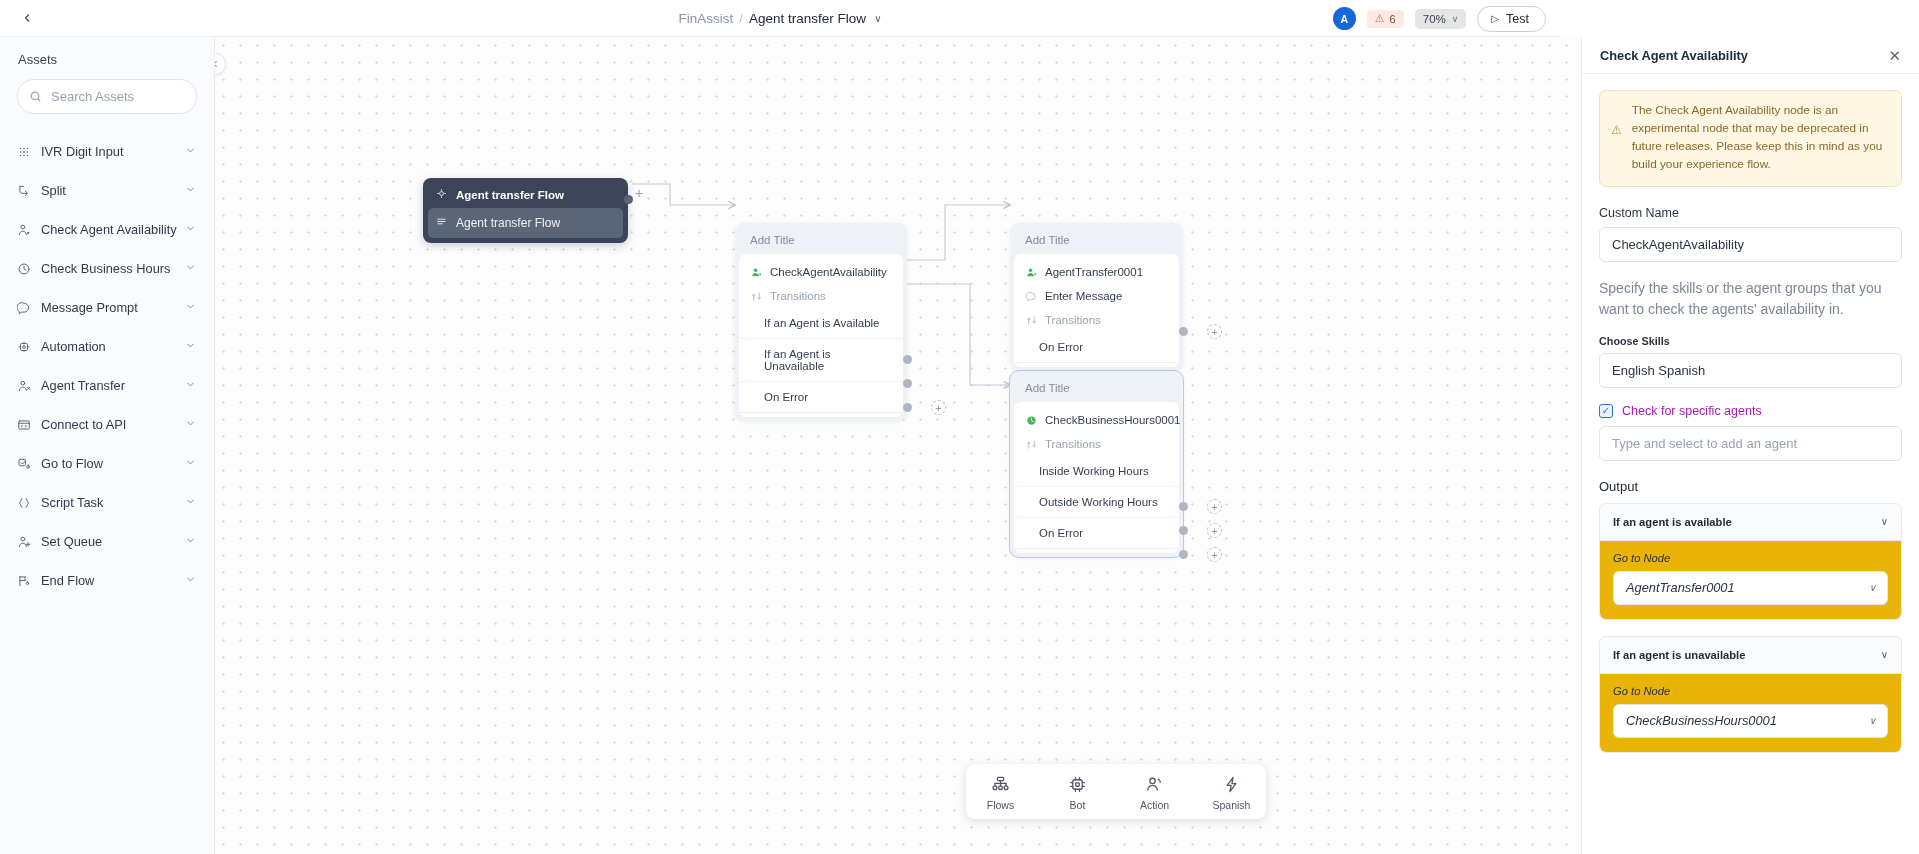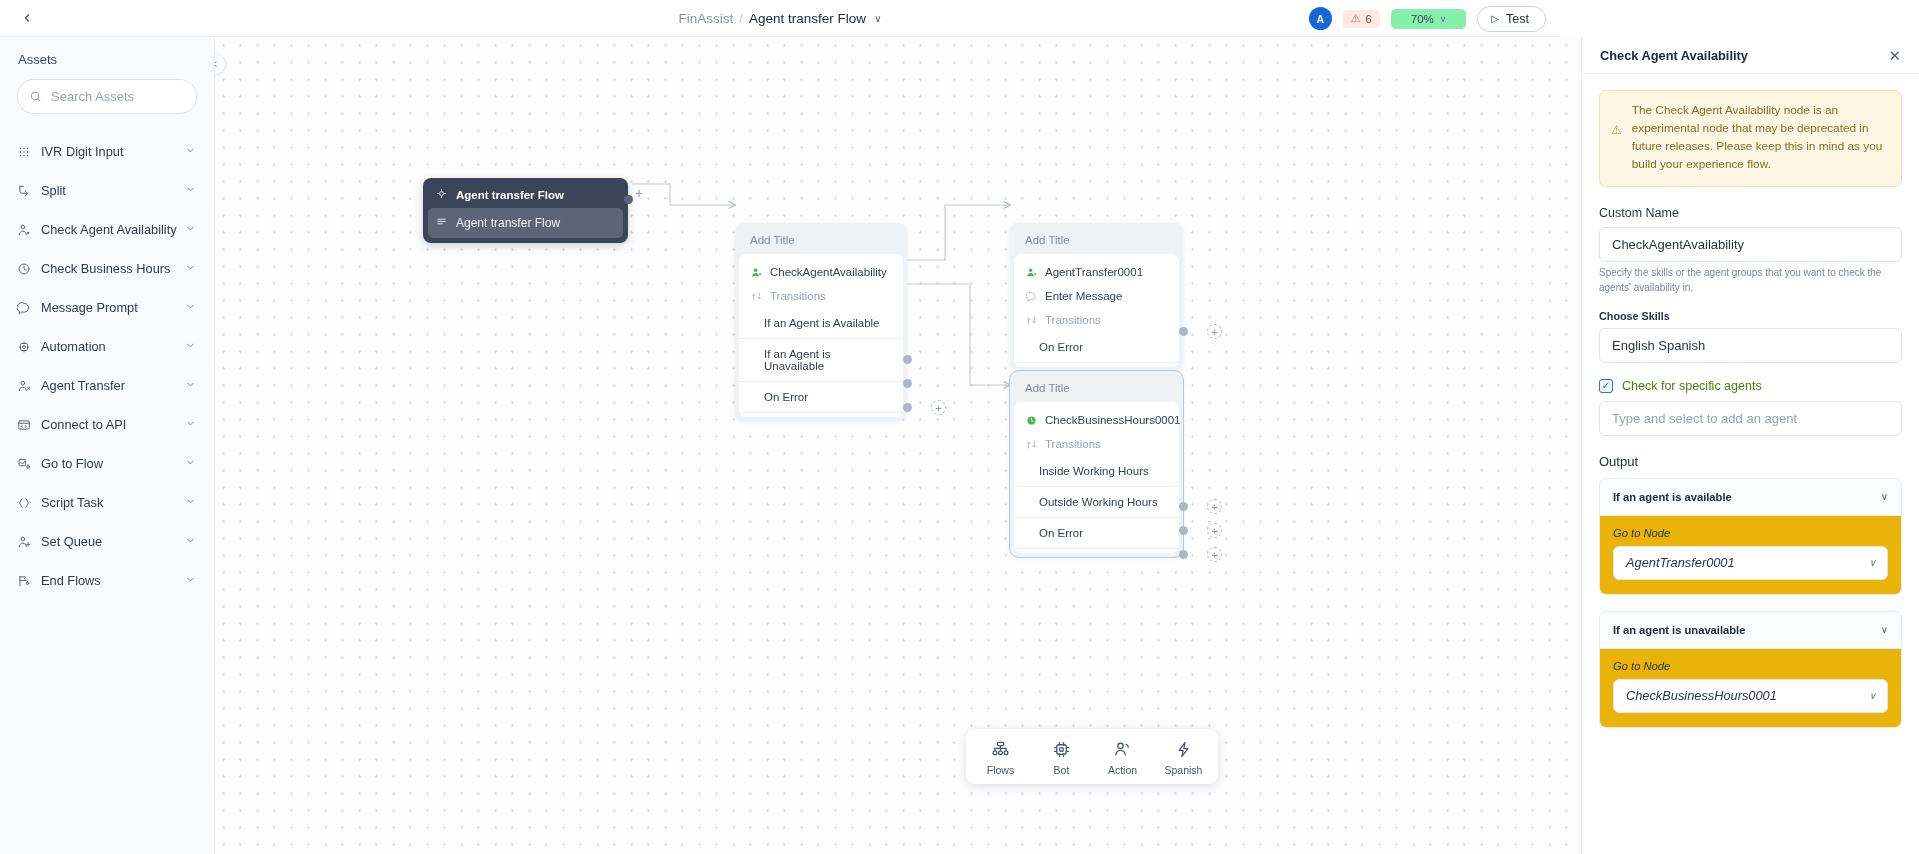--- a/index.html
+++ b/index.html
@@ -48,22 +48,22 @@
   }
   .warn-pill {
     display: flex; align-items: center; gap: 5px;
     background: #fde8e4; border-radius: 4px;
     padding: 3px 8px; cursor: pointer;
   }
   .warn-pill .tri { color: #e0705c; font-size: 11px; line-height: 1; }
   .warn-pill .cnt { color: #6d4f48; font-size: 11px; }
   .zoom-pill {
     display: flex; align-items: center; gap: 6px;
-    background: #86efac; border-radius: 5px;
-    padding: 4px 20px; font-size: 11.5px; color: #3b4559; cursor: pointer;
+    background: #e5e5e5; border-radius: 5px;
+    padding: 4px 8px; font-size: 11.5px; color: #3b4559; cursor: pointer;
   }
   .zoom-pill .chev { font-size: 9px; color: #6a7386; }
   .test-btn {
     display: flex; align-items: center; gap: 7px;
     border: 1px solid #ccd2dd; border-radius: 16px;
     padding: 5px 16px 5px 13px; font-size: 12.5px;
     color: #232b3b; background: #fff; cursor: pointer;
   }
   .test-btn .play { font-size: 10px; color: #3b4559; }
 
@@ -192,25 +192,25 @@
     position: absolute; width: 15px; height: 15px; border-radius: 50%;
     border: 1px dashed #b9c0cd; background: #fff;
     display: flex; align-items: center; justify-content: center;
     font-size: 11px; color: #8e97a8; cursor: pointer;
   }
 
   svg.wires { position: absolute; inset: 0; width: 100%; height: 100%; pointer-events: none; }
 
   
   .bottom-bar {
-    position: absolute; left: 751px; top: 692px;
+    position: absolute; left: 751px; top: 727px;
     background: #fff; border-radius: 9px;
     box-shadow: 0 2px 10px rgba(25,35,60,.14);
     display: flex; align-items: center;
-    padding: 9px 6px 7px 6px; gap: 4px;
+    padding: 9px 6px 7px 6px; gap: 20px;
   }
   .bb-item {
     width: 57px; display: flex; flex-direction: column;
     align-items: center; gap: 5px; cursor: pointer;
     padding: 2px 0 1px 0; border-radius: 6px;
   }
   .bb-item .bb-label { font-size: 10.5px; color: #4e5769; }
   .bb-item svg { color: #4e5769; }
 
   
@@ -255,33 +255,33 @@
     font-size: 12.5px; color: #2b3445; margin: 19px 0 7px 0;
   }
   .field-label.sm { font-size: 10.8px; font-weight: 700; margin: 15px 0 6px 0; }
   .ctl {
     height: 35px; border: 1px solid #dfe3ea; border-radius: 6px;
     display: flex; align-items: center; padding: 0 12px;
     font-size: 13px; color: #2b3445; background: #fff;
   }
   .ctl.ph { color: #9aa2b2; }
   .helper {
-    font-size: 10px; line-height: 1.5; color: #7d8698; margin-top: 3px;
+    font-size: 14px; line-height: 1.5; color: #7d8698; margin-top: 16px;
   }
   .cb-row {
     display: flex; align-items: center; gap: 9px; margin: 16px 0 8px 0;
     cursor: pointer;
   }
   .cb {
     width: 14px; height: 14px; border-radius: 3px;
     border: 1.5px solid #2f6fe0; background: #eef4fe;
     display: flex; align-items: center; justify-content: center;
     color: #2f6fe0; font-size: 10px; line-height: 1;
   }
-  .cb-label { font-size: 12.5px; color: #4d7c0f; }
+  .cb-label { font-size: 12.5px; color: #a21caf; }
 
   .out-title { font-size: 13px; color: #222b3a; margin: 18px 0 9px 0; }
   .out-card {
     border: 1px solid #e6e9ef; border-radius: 7px;
     background: #fbfcfd; margin-bottom: 16px; overflow: hidden;
   }
   .out-card-head {
     display: flex; align-items: center; justify-content: space-between;
     padding: 12px 13px; font-size: 11.2px; font-weight: 700; color: #222b3a;
     cursor: pointer; border-bottom: 1px solid #e9ecf1;
@@ -536,21 +536,21 @@
 
     <div class="asset-item">
       <span class="asset-ico">
         <svg width="14" height="14" viewBox="0 0 24 24" fill="none" stroke="currentColor" stroke-width="1.7" stroke-linecap="round" stroke-linejoin="round">
             <path d="M5 4v16"></path>
             <path d="M5 5h10l-2.2 3L15 11H5"></path>
             <circle cx="18" cy="16" r="2"></circle>
             <line x1="18" y1="13" x2="18" y2="14"></line>
           </svg>
       </span>
-      <span class="asset-label">End Flows</span>
+      <span class="asset-label">End Flow</span>
       <span class="asset-chev">
         <svg width="11" height="11" viewBox="0 0 24 24" fill="none" stroke="currentColor" stroke-width="2.1" stroke-linecap="round" stroke-linejoin="round">
             <polyline points="6 9 12 15 18 9"></polyline>
           </svg>
       </span>
     </div>
 
   </div>
 </div>
 

